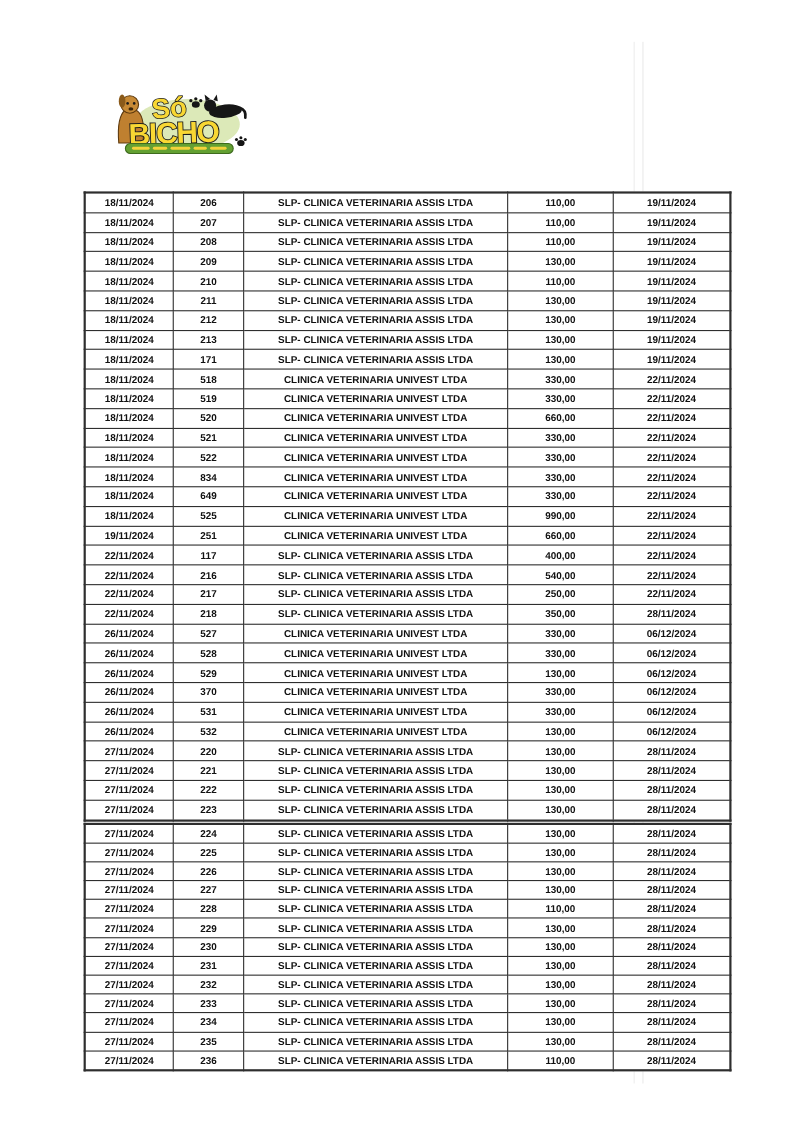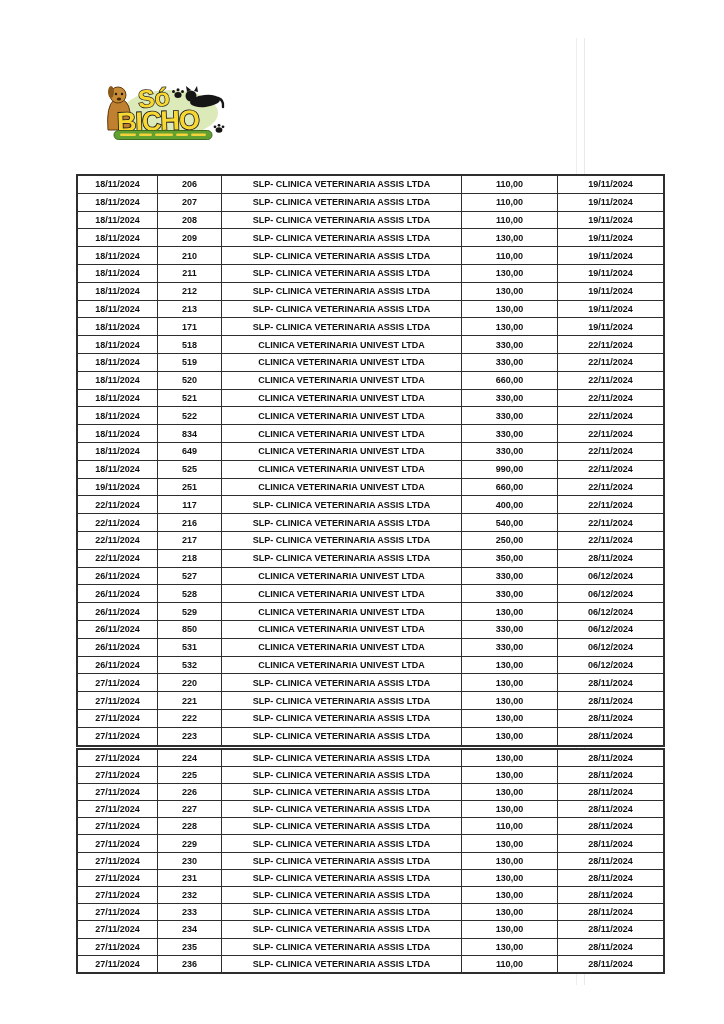--- a/index.html
+++ b/index.html
@@ -272,21 +272,21 @@
           </tr>
           <tr>
             <td class="c0">26/11/2024</td>
             <td class="c1">529</td>
             <td class="c2">CLINICA VETERINARIA UNIVEST LTDA</td>
             <td class="c3">130,00</td>
             <td class="c4">06/12/2024</td>
           </tr>
           <tr>
             <td class="c0">26/11/2024</td>
-            <td class="c1">850</td>
+            <td class="c1">370</td>
             <td class="c2">CLINICA VETERINARIA UNIVEST LTDA</td>
             <td class="c3">330,00</td>
             <td class="c4">06/12/2024</td>
           </tr>
           <tr>
             <td class="c0">26/11/2024</td>
             <td class="c1">531</td>
             <td class="c2">CLINICA VETERINARIA UNIVEST LTDA</td>
             <td class="c3">330,00</td>
             <td class="c4">06/12/2024</td>

